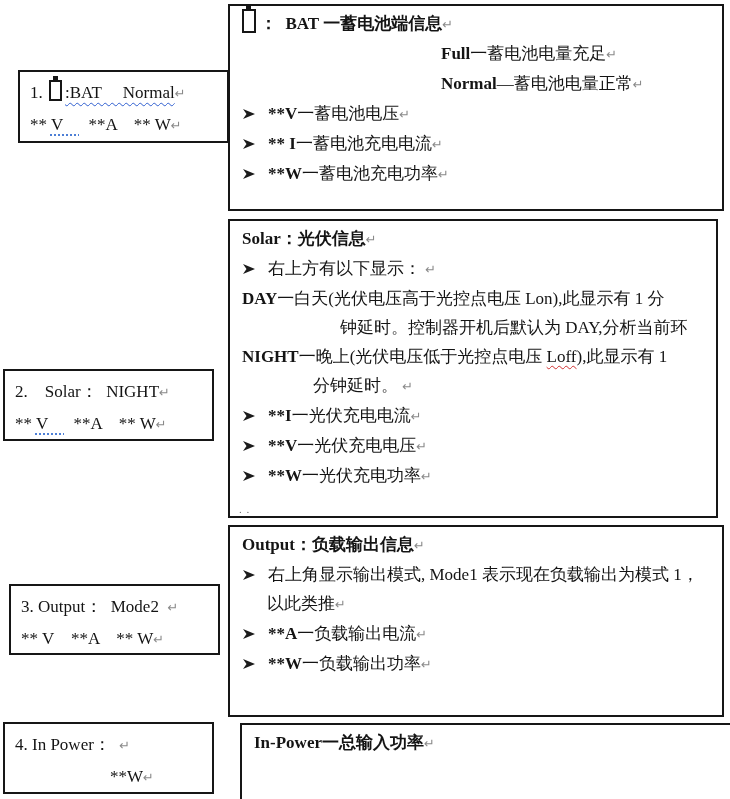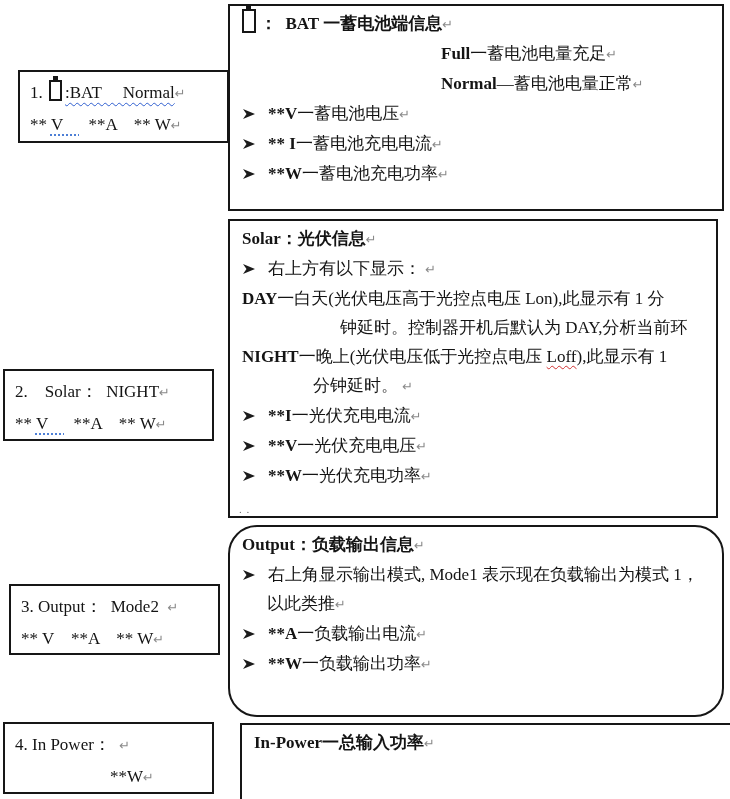--- a/index.html
+++ b/index.html
@@ -10,21 +10,21 @@
   }
   .box { position:absolute; border:2px solid #161616; background:#fff; box-sizing:border-box; }
   
   .lbox1 { left:18px;  top:70px;  width:211px; height:73px; }
   .lbox2 { left:3px;  top:333px; width:211px; height:72px;margin-top:36px; }
   .lbox3 { left:9px;  top:584px; width:211px; height:71px; }
   .lbox4 { left:3px;  top:722px; width:211px; height:72px; }
   
   .rbox1 { left:228px; top:4px;   width:496px; height:207px; }
   .rbox2 { left:228px; top:219px; width:490px; height:299px; }
-  .rbox3 { left:228px; top:525px; width:496px; height:192px;border-radius:29px; }
+  .rbox3 { left:228px; top:525px; width:496px; height:192px; }
   .rbox4 { left:240px; top:723px; width:496px; height:88px; }
 
   .rpad { padding:3px 8px 0 12px; }
   .lpad { padding:5px 6px 0 10px; }
 
   .ln { white-space:pre; font-size:17px; line-height:29px; }
   .lln { white-space:pre; font-size:17px; line-height:31px; }
   .b  { font-weight:bold; }
 
   .pm {

